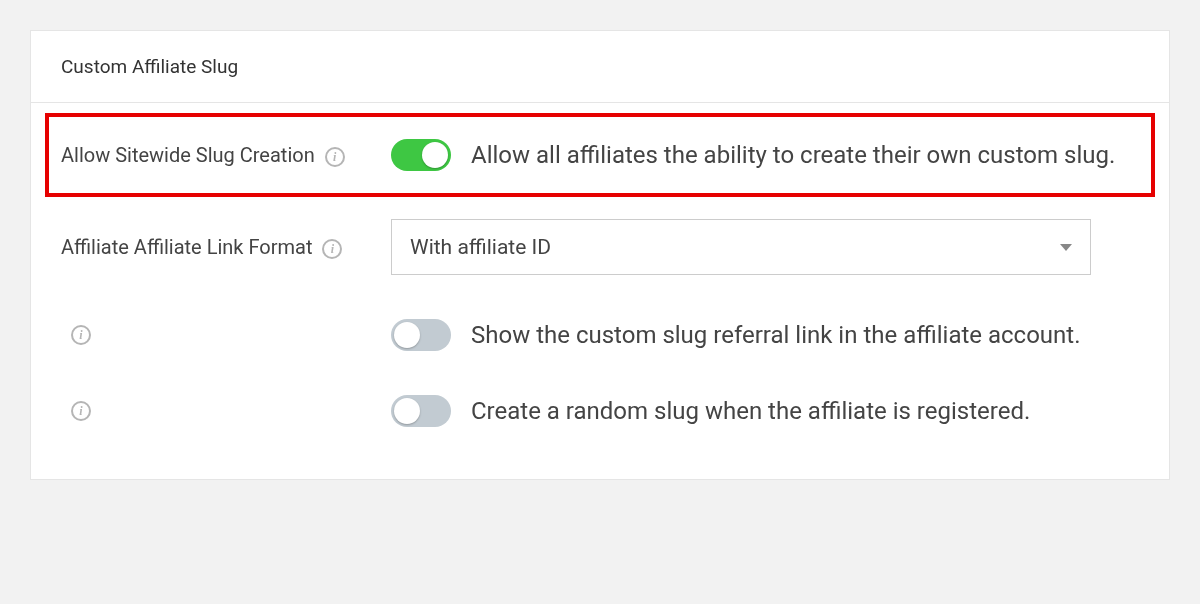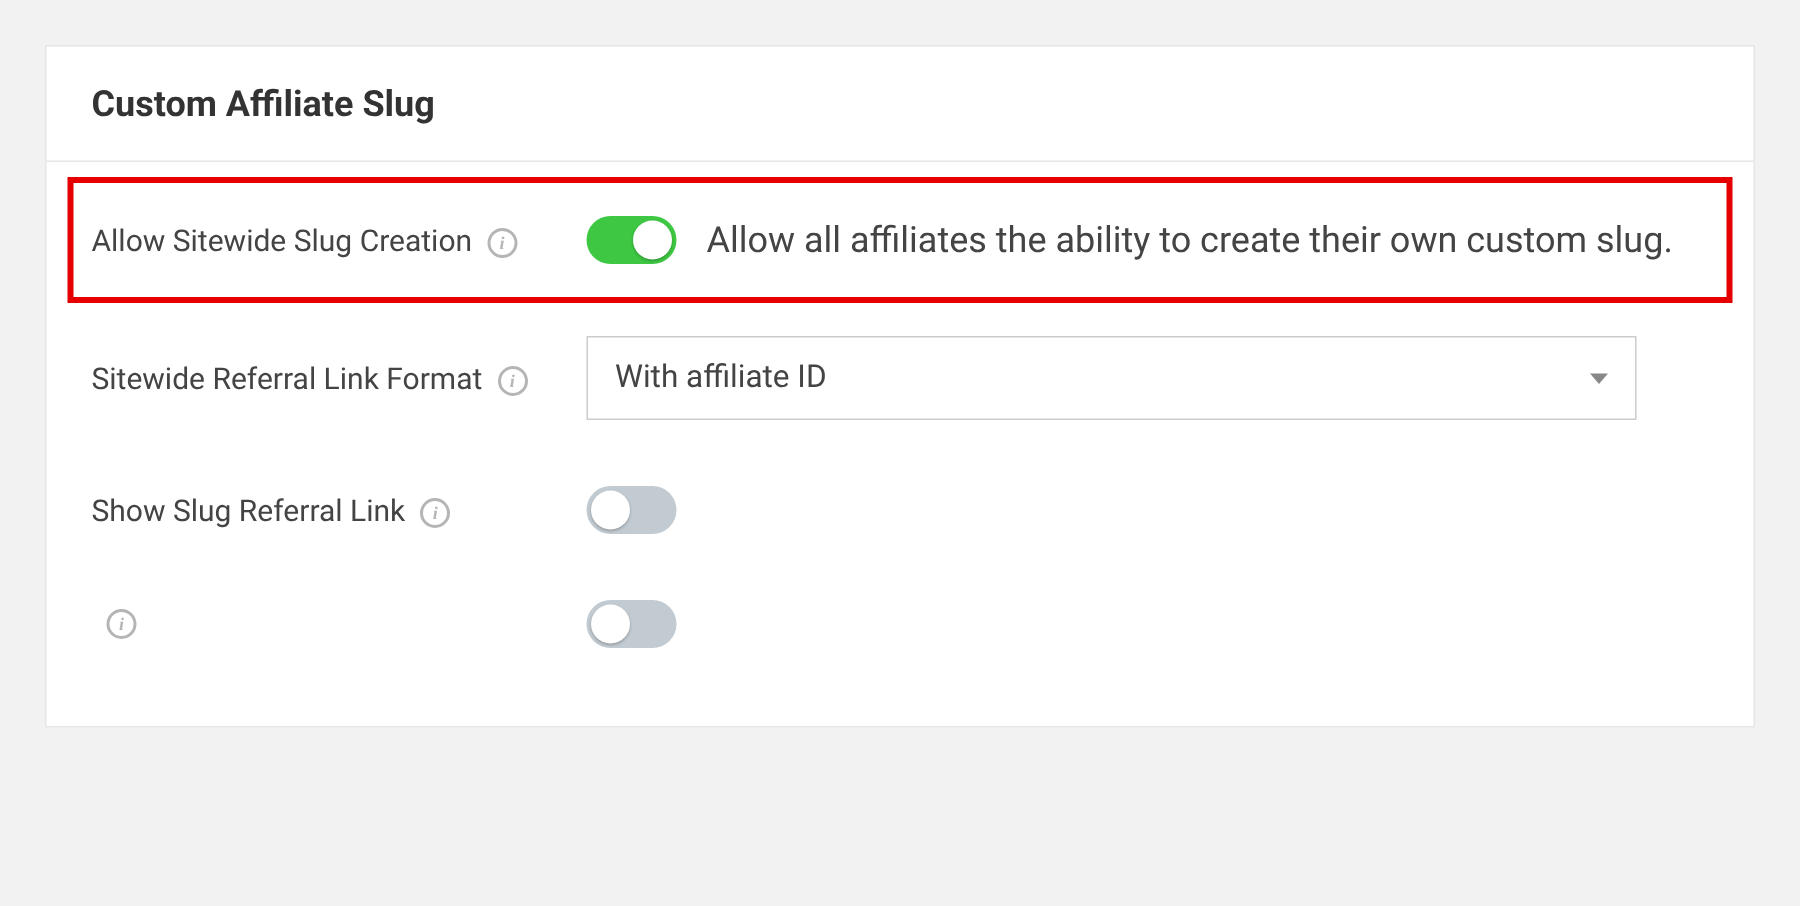--- a/index.html
+++ b/index.html
@@ -1,19 +1,19 @@
 <!DOCTYPE html>
 <html><head>
 <meta charset="utf-8">
 <style>
 * { box-sizing: border-box; margin: 0; padding: 0; }
 body { font-family: -apple-system, BlinkMacSystemFont, "Segoe UI", Roboto, Helvetica, Arial, sans-serif; background: #f2f2f2; width: 1200px; height: 604px; padding: 30px; }
 .panel { background: #fff; border: 1px solid #e5e5e5; }
 .panel-header { padding: 24px 30px; border-bottom: 1px solid #e5e5e5; }
-.panel-title { font-size: 24px; font-weight: 700; color: #333; }
+.panel-title { font-size: 19px; font-weight: 400; color: #333; }
 .panel-body { padding: 10px 30px 30px; }
 .row { display: flex; align-items: center; padding: 22px 0; }
 .row.highlight { border: 4px solid #e60000; margin: 0 -16px; padding: 22px 12px; }
 .label-col { display: flex; align-items: flex-end; width: 330px; flex-shrink: 0; }
 .label-text { font-size: 20px; color: #444; }
 .info-icon { display: inline-flex; align-items: center; justify-content: center; width: 20px; height: 20px; border: 2px solid #b5b5b5; border-radius: 50%; color: #b5b5b5; font-size: 12px; font-weight: 700; font-style: italic; font-family: Georgia, serif; margin-left: 10px; cursor: pointer; }
 .control-col { display: flex; align-items: center; flex-shrink: 0; margin-right: 20px; }
 .toggle { position: relative; width: 60px; height: 32px; border-radius: 16px; cursor: pointer; }
 .toggle.on { background: #3ec743; }
 .toggle.off { background: #c2cbd2; }
@@ -43,48 +43,49 @@
       <div class="control-col">
         <div class="toggle on">
           <div class="toggle-knob"></div>
         </div>
       </div>
       <div class="desc-col">Allow all affiliates the ability to create their own custom slug.</div>
     </div>
 
     <div class="row">
       <div class="label-col">
-        <span class="label-text">Sitewide Referral Link Format</span>
+        <span class="label-text">Affiliate Affiliate Link Format</span>
         <span class="info-icon">i</span>
       </div>
       <div class="select-wrap">
         <div class="select-box">
           <span class="select-value">With affiliate ID</span>
           <span class="select-caret"></span>
-        </div>
-      </div>
-    </div>
-
-    <div class="row">
-      <div class="label-col">
-        <span class="label-text">Show Slug Referral Link</span>
-        <span class="info-icon">i</span>
-      </div>
-      <div class="control-col">
-        <div class="toggle off">
-          <div class="toggle-knob"></div>
         </div>
       </div>
     </div>
 
     <div class="row">
       <div class="label-col">
         <span class="info-icon">i</span>
       </div>
       <div class="control-col">
         <div class="toggle off">
           <div class="toggle-knob"></div>
         </div>
       </div>
+      <div class="desc-col">Show the custom slug referral link in the affiliate account.</div>
+    </div>
+
+    <div class="row">
+      <div class="label-col">
+        <span class="info-icon">i</span>
+      </div>
+      <div class="control-col">
+        <div class="toggle off">
+          <div class="toggle-knob"></div>
+        </div>
+      </div>
+      <div class="desc-col">Create a random slug when the affiliate is registered.</div>
     </div>
 
   </div>
 </div>
 
 </body></html>

